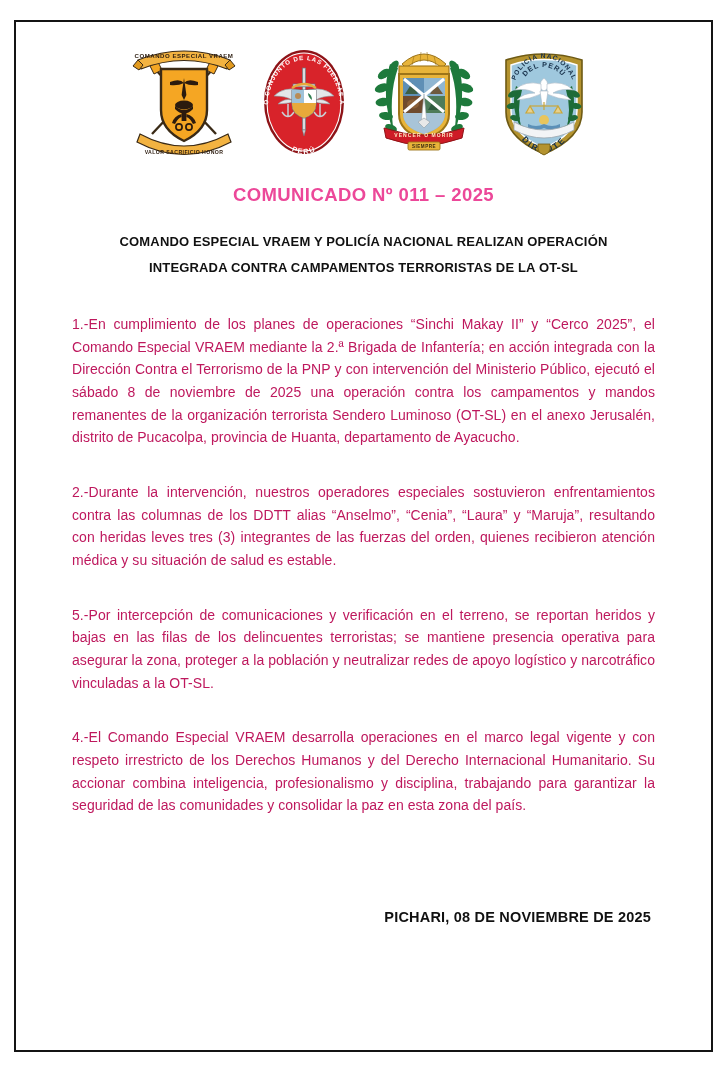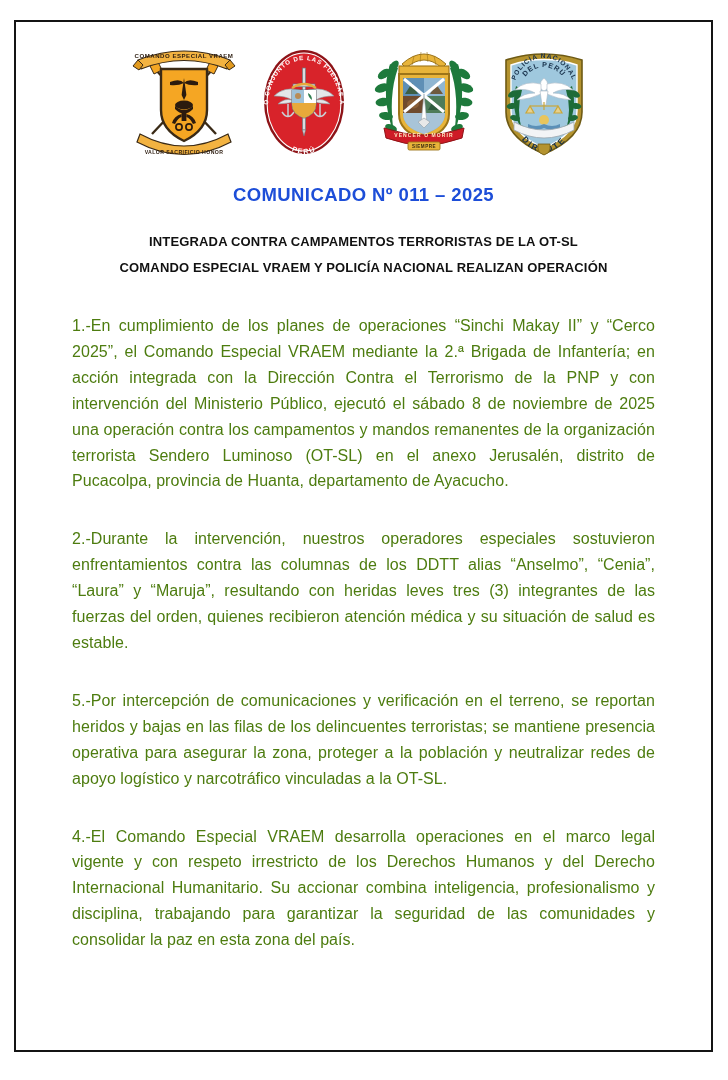--- a/index.html
+++ b/index.html
@@ -51,43 +51,43 @@
   }
   .emblem svg { display: block; width: 100%; height: 100%; }
 
   
   #doc-title {
     text-align: center;
     font-size: 18.5px;
     font-weight: bold;
     letter-spacing: 0.4px;
     margin-top: 22px;
-    color: #1d4ed8;
+    color: #ec4899;
   }
   #subtitle-block {
     text-align: center;
     margin-top: 23px;
   }
   .subtitle-line {
     font-size: 13px;
     font-weight: bold;
     letter-spacing: 0.15px;
     line-height: 2.0;
     color: #111;
   }
 
   
   #body-block {
     margin-top: 22px;
   }
   .para {
     text-align: justify;
-    font-size: 16px;
+    font-size: 14px;
     line-height: 1.62;
-    color: #4d7c0f;
+    color: #be185d;
     margin-bottom: 18px;
     letter-spacing: 0.05px;
     -webkit-hyphens: none;
     hyphens: none;
     margin-top: 32px;
   }
   .para:last-child { margin-bottom: 0; }
 
   
   #footer-line {
@@ -307,26 +307,27 @@
 
           <path d="M50 106 h12 v5 q0 4 -6 6 q-6 -2 -6 -6 z" fill="#B4932F" stroke="#6E5A14" stroke-width="0.8"></path>
         </svg>
       </div>
 
     </div>
 
     <div id="doc-title">COMUNICADO Nº 011 – 2025</div>
 
     <div id="subtitle-block">
+      <div class="subtitle-line">COMANDO ESPECIAL VRAEM Y POLICÍA NACIONAL REALIZAN OPERACIÓN</div>
       <div class="subtitle-line">INTEGRADA CONTRA CAMPAMENTOS TERRORISTAS DE LA OT-SL</div>
-      <div class="subtitle-line">COMANDO ESPECIAL VRAEM Y POLICÍA NACIONAL REALIZAN OPERACIÓN</div>
     </div>
 
     <div id="body-block">
       <p class="para">1.-En cumplimiento de los planes de operaciones “Sinchi Makay II” y “Cerco 2025”, el Comando Especial VRAEM mediante la 2.ª Brigada de Infantería; en acción integrada con la Dirección Contra el Terrorismo de la PNP y con intervención del Ministerio Público, ejecutó el sábado 8 de noviembre de 2025 una operación contra los campamentos y mandos remanentes de la organización terrorista Sendero Luminoso (OT-SL) en el anexo Jerusalén, distrito de Pucacolpa, provincia de Huanta, departamento de Ayacucho.</p>
       <p class="para">2.-Durante la intervención, nuestros operadores especiales sostuvieron enfrentamientos contra las columnas de los DDTT alias “Anselmo”, “Cenia”, “Laura” y “Maruja”, resultando con heridas leves tres (3) integrantes de las fuerzas del orden, quienes recibieron atención médica y su situación de salud es estable.</p>
       <p class="para">5.-Por intercepción de comunicaciones y verificación en el terreno, se reportan heridos y bajas en las filas de los delincuentes terroristas; se mantiene presencia operativa para asegurar la zona, proteger a la población y neutralizar redes de apoyo logístico y narcotráfico vinculadas a la OT-SL.</p>
       <p class="para">4.-El Comando Especial VRAEM desarrolla operaciones en el marco legal vigente y con respeto irrestricto de los Derechos Humanos y del Derecho Internacional Humanitario. Su accionar combina inteligencia, profesionalismo y disciplina, trabajando para garantizar la seguridad de las comunidades y consolidar la paz en esta zona del país.</p>
     </div>
 
+    <div id="footer-line">PICHARI, 08 DE NOVIEMBRE DE 2025</div>
 
   </div>
 </div>
 
 </body></html>

